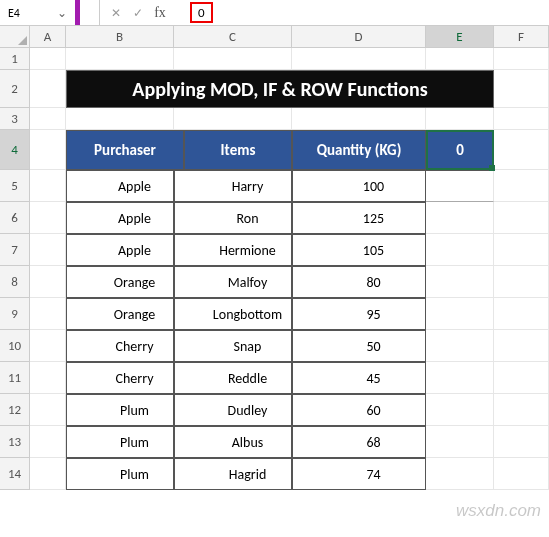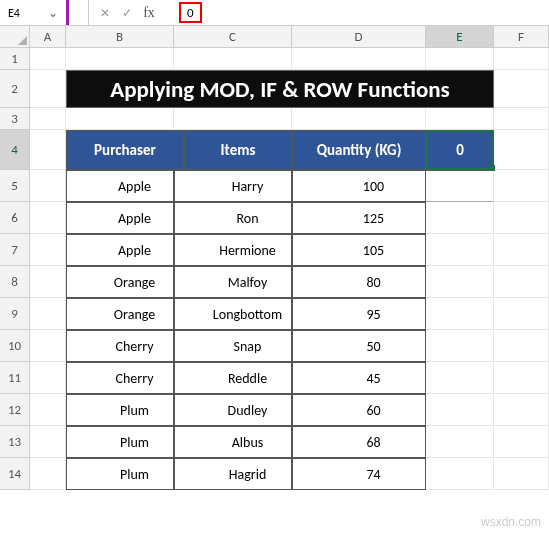--- a/index.html
+++ b/index.html
@@ -16,27 +16,27 @@
     
     .formula-bar {
       display: flex;
       align-items: center;
       height: 26px;
       border-bottom: 1px solid #ccc;
       background: #fff;
       padding: 0;
     }
     .name-box {
-      width: 69px;
+      width: 80px;
       height: 100%;
       display: flex;
       align-items: center;
       padding: 0 8px;
       font-size: 12px;
-      border-right: 3px solid #a21caf;
+      border-right: 5px solid #a21caf;
     }
     .name-box-dropdown {
       flex: 1;
       text-align: right;
       color: #666;
     }
     .fb-spacer {
       width: 20px;
       height: 100%;
       border-right: 1px solid #ccc;
@@ -150,21 +150,21 @@
     .r-default { height: 22px; }
     .r-title { height: 38px; }
     .r-header { height: 40px; }
     .r-data { height: 32px; }
 
     
     .title-cell {
       background: #0d0d0d;
       color: #fff;
       font-weight: bold;
-      font-size: 23px;
+      font-size: 20px;
       border: 1px solid #666;
     }
     .title-wrap {
       position: absolute;
       display:flex;
       align-items:center;
       justify-content:center;
     }
 
     
@@ -196,25 +196,26 @@
       position:absolute;
       right:-3px;
       bottom:-3px;
       width:6px;
       height:6px;
       background:#1f7246;
     }
 
     .watermark {
       position: absolute;
-      bottom: 8px;
+      bottom: 16px;
       right: 8px;
       color: rgba(0,0,0,0.22);
-      font-size: 12px;
+      font-size: 17px;
       font-family: Arial, sans-serif;
+      font-style: italic;
     }
   </style>
 </head>
 <body>
 
 <div class="formula-bar">
   <div class="name-box">
     <span>E4</span>
     <span class="name-box-dropdown">⌄</span>
   </div>

